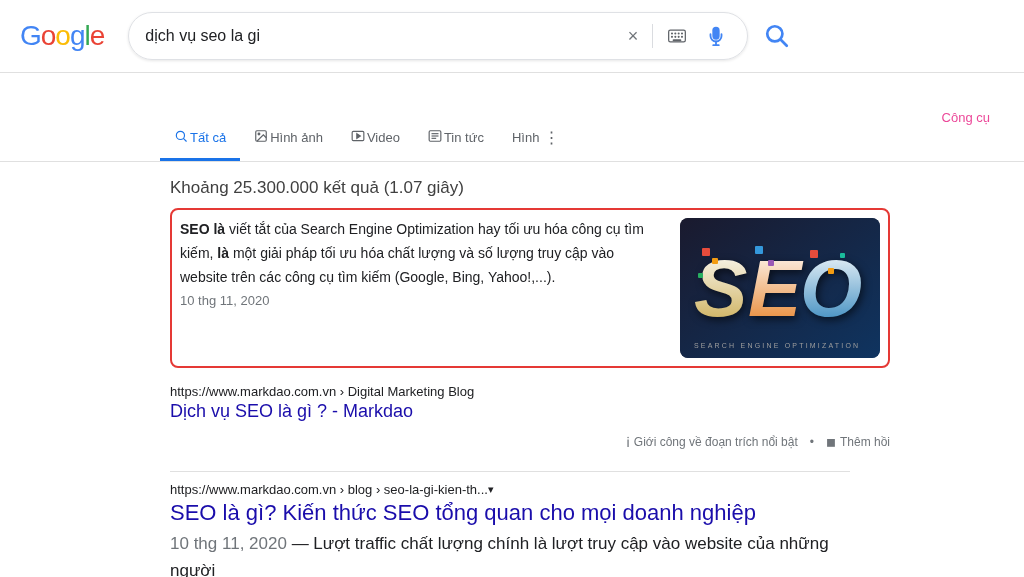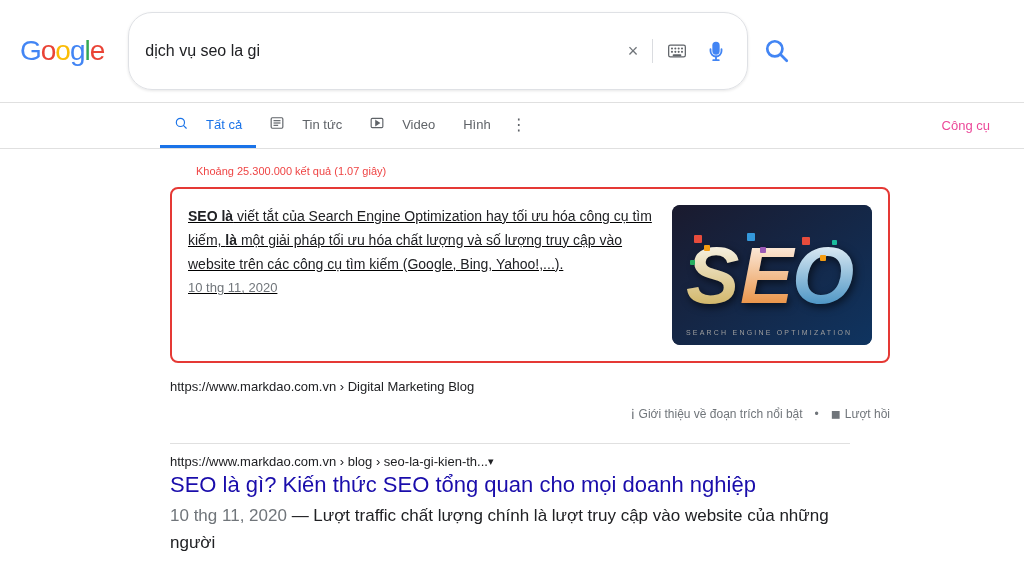--- a/index.html
+++ b/index.html
@@ -36,21 +36,21 @@
     .logo-l { color: #34A853; }
     .logo-e { color: #EA4335; }
 
     .search-bar-wrapper {
       display: flex;
       align-items: center;
       flex: 1;
       max-width: 620px;
       border: 1px solid #dfe1e5;
       border-radius: 24px;
-      padding: 23px 16px;
+      padding: 8px 16px;
       box-shadow: 0 1px 3px rgba(0,0,0,0.1);
       gap: 4px;
     }
     .search-input {
       flex: 1;
       border: none;
       outline: none;
       font-size: 16px;
       color: #202124;
       background: transparent;
@@ -91,63 +91,62 @@
     .nav-tabs {
       display: flex;
       align-items: center;
       padding: 0 20px 0 160px;
       border-bottom: 1px solid #e0e0e0;
       gap: 0;
     }
     .nav-tab {
       display: flex;
       align-items: center;
-      gap: 18px;
+      gap: 2px;
       padding: 12px 14px;
       font-size: 13px;
       color: #5f6368;
       cursor: pointer;
       border-bottom: 3px solid transparent;
       margin-bottom: -1px;
       white-space: nowrap;
+      margin-top: 43px;
     }
     .nav-tab.active {
       color: #1a73e8;
       border-bottom: 3px solid #1a73e8;
     }
     .nav-tab-icon { font-size: 14px; }
     .nav-spacer { flex: 1; }
     .nav-tools {
       font-size: 13px;
       color: #ec4899;
       cursor: pointer;
       padding: 12px 14px;
     }
 
     
     .results-area {
       padding: 8px 20px 8px 170px;
     }
     .results-count {
-      font-size: 11px;
-      color: #ef4444;
+      font-size: 17px;
+      color: #404040;
       padding: 8px 0 10px 0;
-      margin-left: 26px;
     }
 
     
     .featured-snippet {
       border: 2px solid #e53935;
       border-radius: 8px;
-      padding: 16px;
+      padding: 8px;
       margin-bottom: 16px;
       display: flex;
       gap: 20px;
       max-width: 720px;
-      text-decoration: underline;
     }
     .snippet-text-area {
       flex: 1;
     }
     .snippet-text {
       font-size: 14px;
       color: #202124;
       line-height: 1.7;
     }
     .snippet-text strong { font-weight: 700; }
@@ -301,36 +300,46 @@
       <svg width="14" height="14" viewBox="0 0 24 24" fill="none" stroke="#1a73e8" stroke-width="2">
         <circle cx="11" cy="11" r="7"></circle>
           <line x1="16.5" y1="16.5" x2="21" y2="21" stroke-linecap="round"></line>
       </svg>
     </span>
     <span>Tất cả</span>
   </div>
   <div class="nav-tab">
     <span class="nav-tab-icon">
       <svg width="14" height="14" viewBox="0 0 24 24" fill="none" stroke="#5f6368" stroke-width="2">
-        <rect x="2" y="3" width="20" height="18" rx="2"></rect>
-          <line x1="6" y1="8" x2="18" y2="8"></line>
-        <line x1="6" y1="12" x2="18" y2="12"></line>
-          <line x1="6" y1="16" x2="14" y2="16"></line>
+        <rect x="3" y="3" width="18" height="18" rx="2"></rect>
+          <circle cx="8.5" cy="8.5" r="1.5" fill="#5f6368"></circle>
+        <polyline points="21,15 16,10 5,21"></polyline>
       </svg>
     </span>
-    <span>Tin tức</span>
+    <span>Hình ảnh</span>
   </div>
   <div class="nav-tab">
     <span class="nav-tab-icon">
       <svg width="14" height="14" viewBox="0 0 24 24" fill="none" stroke="#5f6368" stroke-width="2">
         <rect x="2" y="4" width="20" height="16" rx="2"></rect>
         <polygon points="10,8 16,12 10,16" fill="#5f6368"></polygon>
       </svg>
     </span>
     <span>Video</span>
+  </div>
+  <div class="nav-tab">
+    <span class="nav-tab-icon">
+      <svg width="14" height="14" viewBox="0 0 24 24" fill="none" stroke="#5f6368" stroke-width="2">
+        <rect x="2" y="3" width="20" height="18" rx="2"></rect>
+          <line x1="6" y1="8" x2="18" y2="8"></line>
+        <line x1="6" y1="12" x2="18" y2="12"></line>
+          <line x1="6" y1="16" x2="14" y2="16"></line>
+      </svg>
+    </span>
+    <span>Tin tức</span>
   </div>
   <div class="nav-tab">
     <span>Hình</span>
     <span style="font-size:16px;margin-left:2px;">⋮</span>
   </div>
   <div class="nav-spacer"></div>
   <div class="nav-tools">Công cụ</div>
 </div>
 
 <div class="results-area">
@@ -380,31 +389,32 @@
         <rect x="130" y="32" width="8" height="8" fill="#e74c3c" rx="1"></rect>
         <rect x="148" y="50" width="6" height="6" fill="#f39c12" rx="1"></rect>
         <rect x="160" y="35" width="5" height="5" fill="#1abc9c" rx="1"></rect>
         <text x="14" y="130" font-size="7" font-family="Arial" letter-spacing="2.2" fill="#9e9e9e">SEARCH ENGINE OPTIMIZATION</text>
       </svg>
     </div>
   </div>
 
   <div style="max-width:680px;margin-bottom:4px;">
     <div class="snippet-url">https://www.markdao.com.vn › Digital Marketing Blog</div>
+    <a class="snippet-link-title" href="#">Dịch vụ SEO là gì ? - Markdao</a>
   </div>
 
   <div class="feedback-row">
     <div class="feedback-item">
       <span style="font-size:14px;color:#70757a;">ℹ</span>
-      <span>Giới thiệu về đoạn trích nổi bật</span>
+      <span>Giới công về đoạn trích nổi bật</span>
     </div>
     <span class="feedback-sep">•</span>
     <div class="feedback-item">
       <span style="font-size:12px;">◼</span>
-      <span>Lượt hồi</span>
+      <span>Thêm hồi</span>
     </div>
   </div>
 
   <hr class="divider">
 
   <div class="second-result">
     <div class="result-url-row">
       <span>https://www.markdao.com.vn › blog › seo-la-gi-kien-th...</span>
       <span class="result-url-dropdown">▾</span>
     </div>

